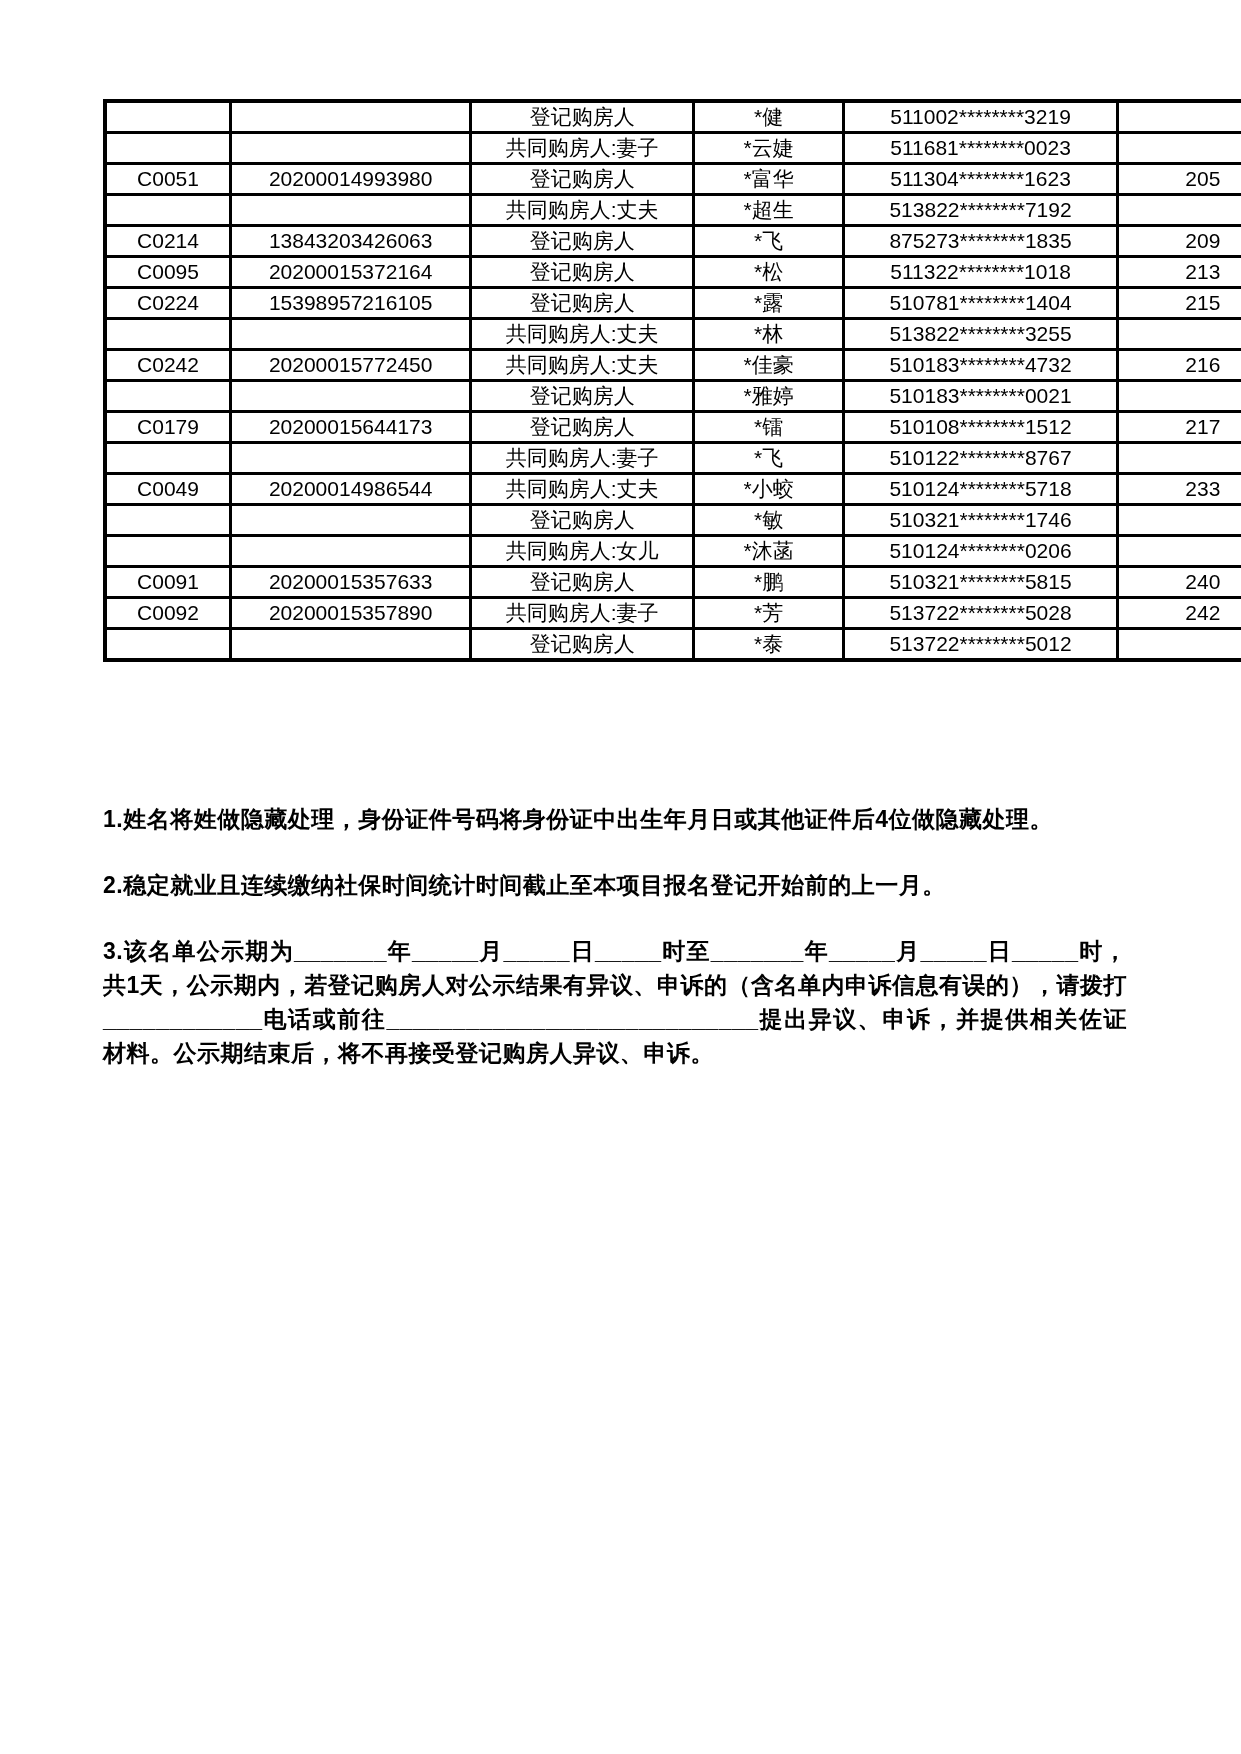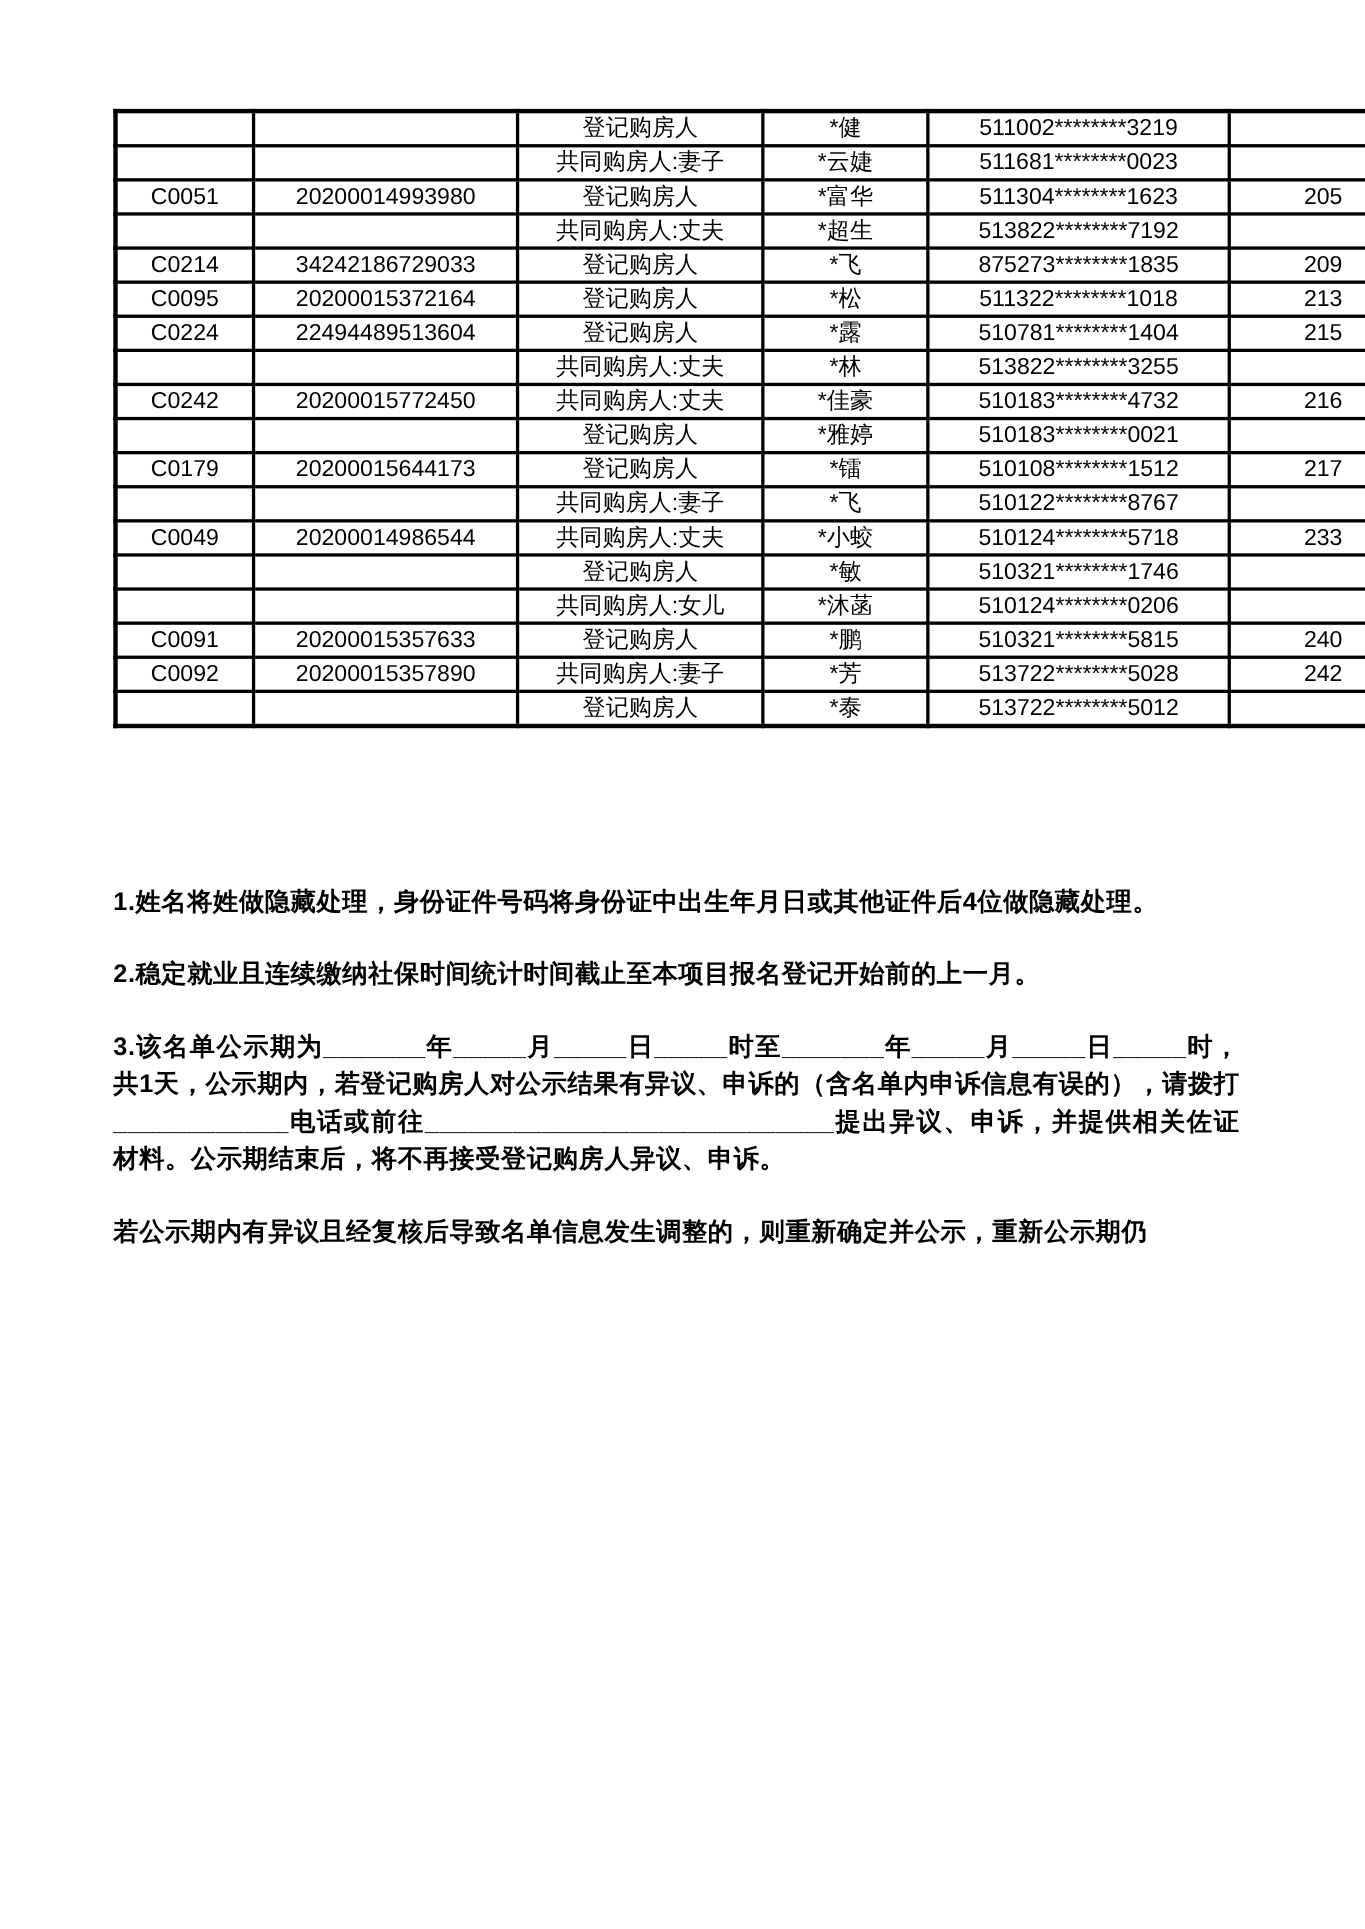--- a/index.html
+++ b/index.html
@@ -102,37 +102,37 @@
         <tr>
           <td></td>
           <td></td>
           <td>共同购房人:丈夫</td>
           <td>*超生</td>
           <td>513822********7192</td>
           <td></td>
         </tr>
         <tr>
           <td>C0214</td>
-          <td>34242186729033</td>
+          <td>13843203426063</td>
           <td>登记购房人</td>
           <td>*飞</td>
           <td>875273********1835</td>
           <td>209</td>
         </tr>
         <tr>
           <td>C0095</td>
           <td>20200015372164</td>
           <td>登记购房人</td>
           <td>*松</td>
           <td>511322********1018</td>
           <td>213</td>
         </tr>
         <tr>
           <td>C0224</td>
-          <td>22494489513604</td>
+          <td>15398957216105</td>
           <td>登记购房人</td>
           <td>*露</td>
           <td>510781********1404</td>
           <td>215</td>
         </tr>
         <tr>
           <td></td>
           <td></td>
           <td>共同购房人:丈夫</td>
           <td>*林</td>
@@ -219,16 +219,15 @@
           <td>513722********5012</td>
           <td></td>
         </tr>
       </tbody>
   </table>
 
   <div class="notes">
     <p>1.姓名将姓做隐藏处理，身份证件号码将身份证中出生年月日或其他证件后4位做隐藏处理。</p>
     <p>2.稳定就业且连续缴纳社保时间统计时间截止至本项目报名登记开始前的上一月。</p>
     <p>3.该名单公示期为_______年_____月_____日_____时至_______年_____月_____日_____时，共1天，公示期内，若登记购房人对公示结果有异议、申诉的（含名单内申诉信息有误的），请拨打____________电话或前往____________________________提出异议、申诉，并提供相关佐证材料。公示期结束后，将不再接受登记购房人异议、申诉。</p>
-    <p>若公示期内有异议且经复核后导致名单信息发生调整的，则重新确定并公示，重新公示期仍</p>
   </div>
 
 </div>
 
 </body></html>

